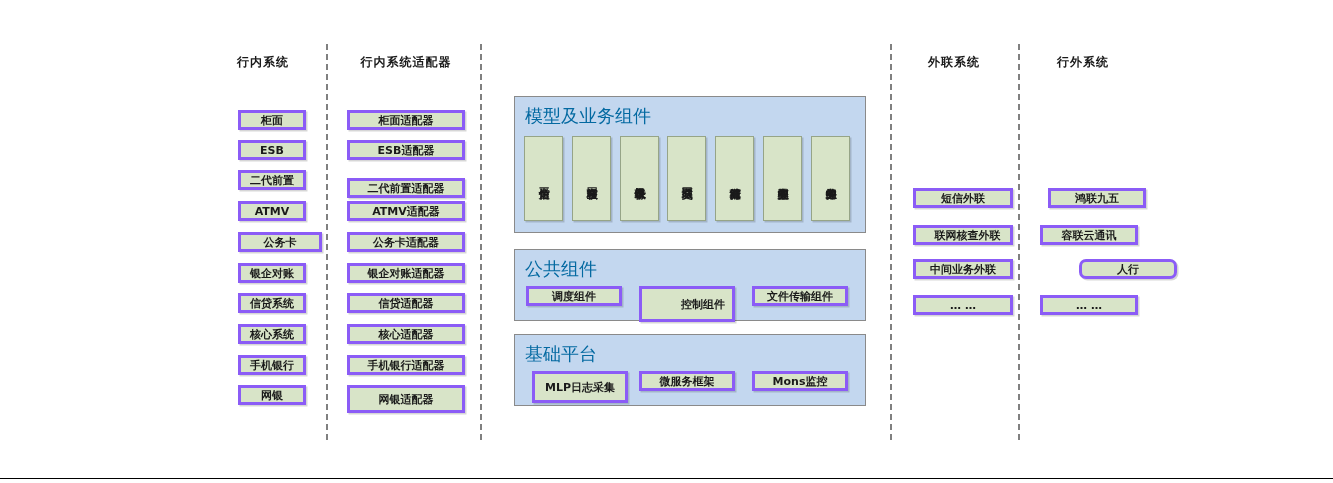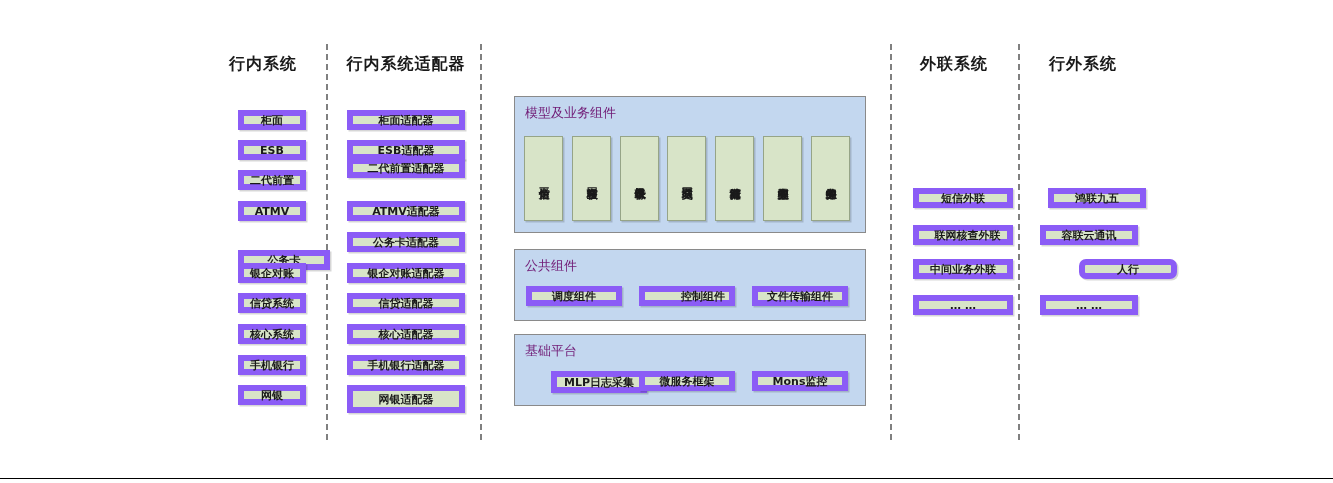--- a/index.html
+++ b/index.html
@@ -10,34 +10,34 @@
     overflow:hidden;
     position:relative;
   }
   #canvas{position:absolute;left:0;top:0;width:1333px;height:483px;}
 
   
   .abs{position:absolute;box-sizing:border-box;}
 
   
   .col-header{
-    font-size:16px;font-weight:bold;color:#1a1a1a;
+    font-size:12px;font-weight:bold;color:#1a1a1a;
     text-align:center;white-space:nowrap;
     letter-spacing:1px;
   }
 
   
   .divider{
     width:0;border-left:2px dashed #808080;
   }
 
   
   .node{
     background:#d8e4c8;
-    border:6px solid #8b5cf6;
+    border:3px solid #8b5cf6;
     box-shadow:1.5px 1.5px 0 rgba(0,0,0,0.16);
     display:flex;align-items:center;justify-content:center;
     font-size:11px;color:#1a1a1a;font-weight:bold;
     text-align:center;white-space:nowrap;
     line-height:1;
   }
 
   
   .node-vert{
     background:#d8e4c8;
@@ -53,21 +53,21 @@
     white-space:nowrap;
   }
 
   
   .panel{
     background:#c3d7ef;
     border:1px solid #8a8a8a;
   }
   .panel-title{
     position:absolute;left:10px;top:7px;
-    font-size:13px;color:#701a75;white-space:nowrap;
+    font-size:18px;color:#0369a1;white-space:nowrap;
   }
 
   
   .bottom-rule{
     position:absolute;left:0;top:478px;width:1333px;height:0;
     border-top:1.6px solid #000000;
   }
 </style>
 </head>
 <body>
@@ -78,32 +78,32 @@
   <div class="abs divider" style="left:480px;top:44px;height:396px;"></div>
   <div class="abs divider" style="left:890px;top:44px;height:396px;"></div>
   <div class="abs divider" style="left:1018px;top:44px;height:396px;"></div>
 
   <div class="abs col-header" style="left:203px;top:54px;width:120px;">行内系统</div>
 
   <div class="abs node" style="left:238px;top:110px;width:68px;height:20px;">柜面</div>
   <div class="abs node" style="left:238px;top:140px;width:68px;height:20px;">ESB</div>
   <div class="abs node" style="left:238px;top:170px;width:68px;height:20px;">二代前置</div>
   <div class="abs node" style="left:238px;top:201px;width:68px;height:20px;">ATMV</div>
-  <div class="abs node" style="left:238px;top:232px;width:92px;height:20px;margin-top:18px;">公务卡</div>
+  <div class="abs node" style="left:238px;top:232px;width:84px;height:20px;">公务卡</div>
   <div class="abs node" style="left:238px;top:263px;width:68px;height:20px;">银企对账</div>
   <div class="abs node" style="left:238px;top:293px;width:68px;height:20px;">信贷系统</div>
   <div class="abs node" style="left:238px;top:324px;width:68px;height:20px;">核心系统</div>
   <div class="abs node" style="left:238px;top:355px;width:68px;height:20px;">手机银行</div>
   <div class="abs node" style="left:238px;top:385px;width:68px;height:20px;">网银</div>
 
   <div class="abs col-header" style="left:335px;top:54px;width:142px;">行内系统适配器</div>
 
   <div class="abs node" style="left:347px;top:110px;width:118px;height:20px;">柜面适配器</div>
   <div class="abs node" style="left:347px;top:140px;width:118px;height:20px;">ESB适配器</div>
-  <div class="abs node" style="left:347px;top:158px;width:118px;height:20px;">二代前置适配器</div>
+  <div class="abs node" style="left:347px;top:178px;width:118px;height:20px;">二代前置适配器</div>
   <div class="abs node" style="left:347px;top:201px;width:118px;height:20px;">ATMV适配器</div>
   <div class="abs node" style="left:347px;top:232px;width:118px;height:20px;">公务卡适配器</div>
   <div class="abs node" style="left:347px;top:263px;width:118px;height:20px;">银企对账适配器</div>
   <div class="abs node" style="left:347px;top:293px;width:118px;height:20px;">信贷适配器</div>
   <div class="abs node" style="left:347px;top:324px;width:118px;height:20px;">核心适配器</div>
   <div class="abs node" style="left:347px;top:355px;width:118px;height:20px;">手机银行适配器</div>
   <div class="abs node" style="left:347px;top:385px;width:118px;height:28px;">网银适配器</div>
 
 
   <div class="abs panel" style="left:514px;top:96px;width:352px;height:137px;">
@@ -128,27 +128,27 @@
       <span>中间业务模型</span>
     </div>
   <div class="abs node-vert" style="left:811px;top:136px;width:39px;height:85px;">
       <span>中间业务组件</span>
     </div>
 
   <div class="abs panel" style="left:514px;top:249px;width:352px;height:72px;">
     <div class="panel-title">公共组件</div>
   </div>
   <div class="abs node" style="left:526px;top:286px;width:96px;height:20px;">调度组件</div>
-  <div class="abs node" style="left:639px;top:286px;width:96px;height:20px;padding-left:32px;">控制组件</div>
+  <div class="abs node" style="left:639px;top:286px;width:96px;height:36px;padding-left:32px;">控制组件</div>
   <div class="abs node" style="left:752px;top:286px;width:96px;height:20px;">文件传输组件</div>
 
   <div class="abs panel" style="left:514px;top:334px;width:352px;height:72px;">
     <div class="panel-title">基础平台</div>
   </div>
-  <div class="abs node" style="left:551px;top:371px;width:96px;height:22px;">MLP日志采集</div>
+  <div class="abs node" style="left:532px;top:371px;width:96px;height:32px;">MLP日志采集</div>
   <div class="abs node" style="left:639px;top:371px;width:96px;height:20px;">微服务框架</div>
   <div class="abs node" style="left:752px;top:371px;width:96px;height:20px;">Mons监控</div>
 
   <div class="abs col-header" style="left:893px;top:54px;width:122px;">外联系统</div>
 
   <div class="abs node" style="left:913px;top:188px;width:100px;height:20px;">短信外联</div>
   <div class="abs node" style="left:913px;top:225px;width:100px;height:20px;padding-left:9px;">联网核查外联</div>
   <div class="abs node" style="left:913px;top:259px;width:100px;height:20px;">中间业务外联</div>
   <div class="abs node" style="left:913px;top:295px;width:100px;height:20px;">… …</div>
 

